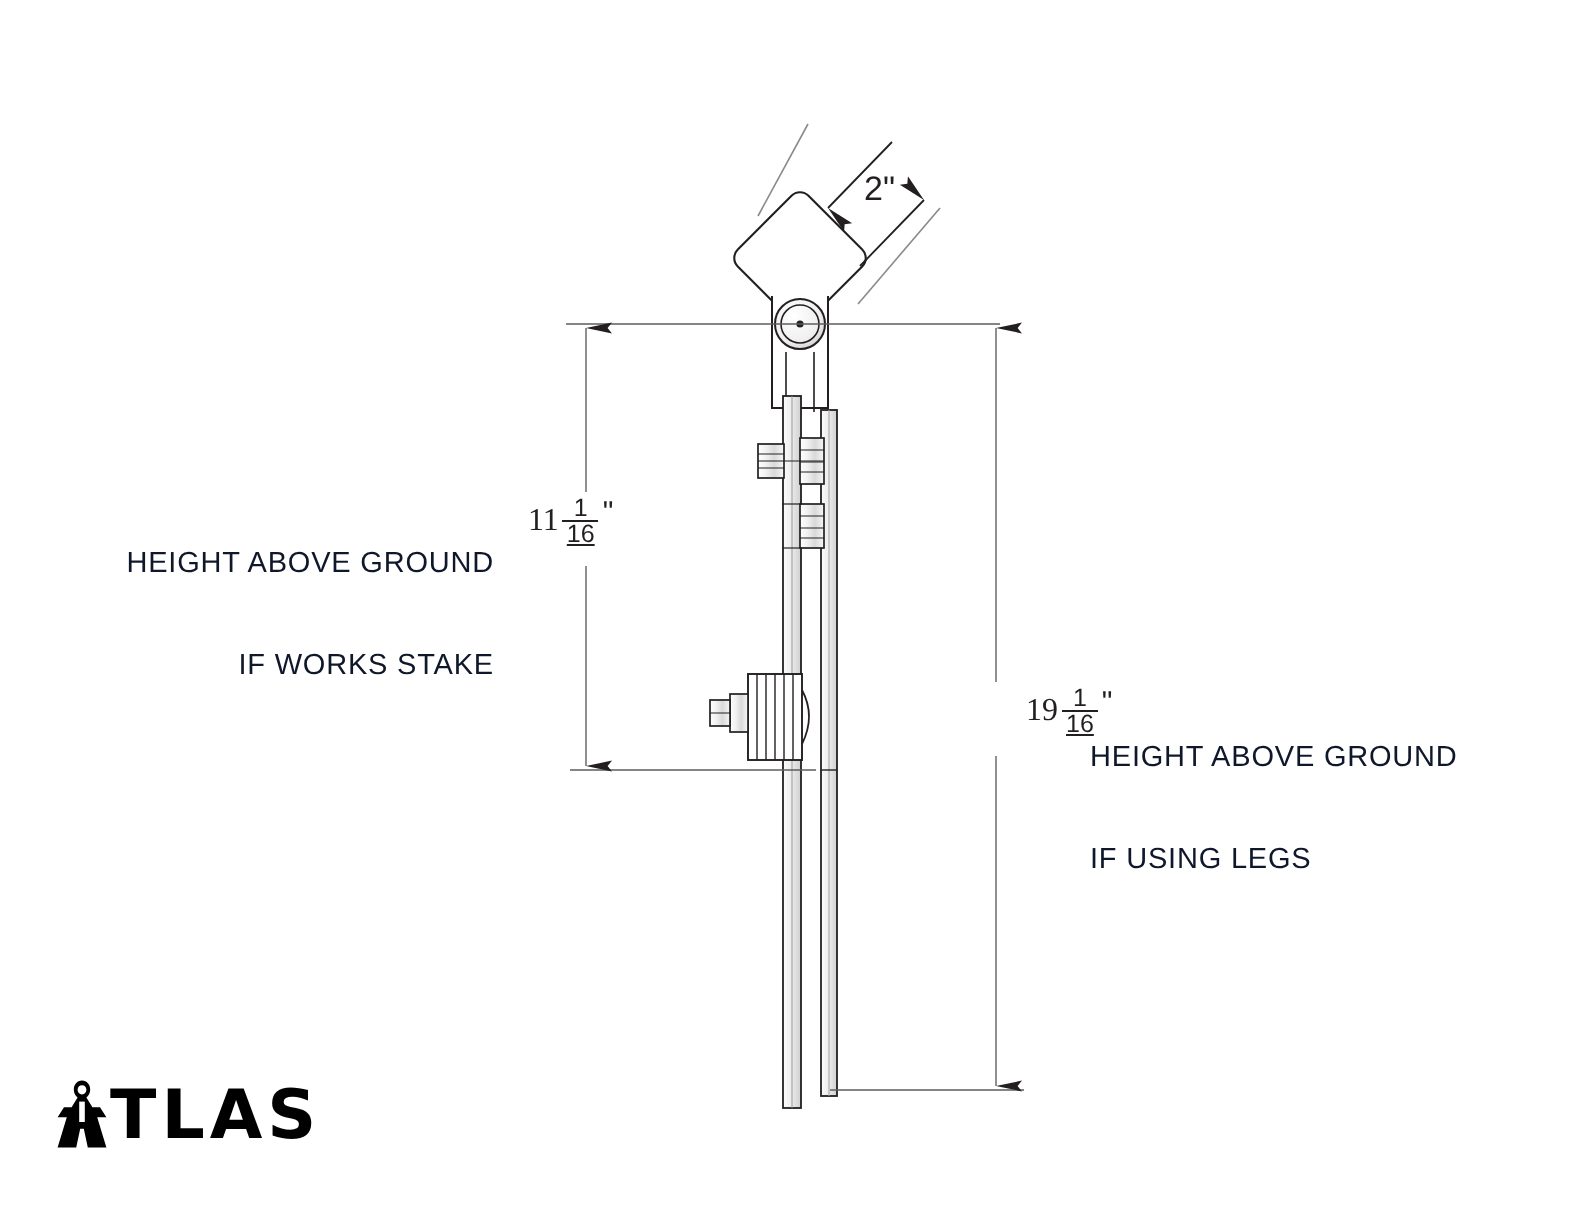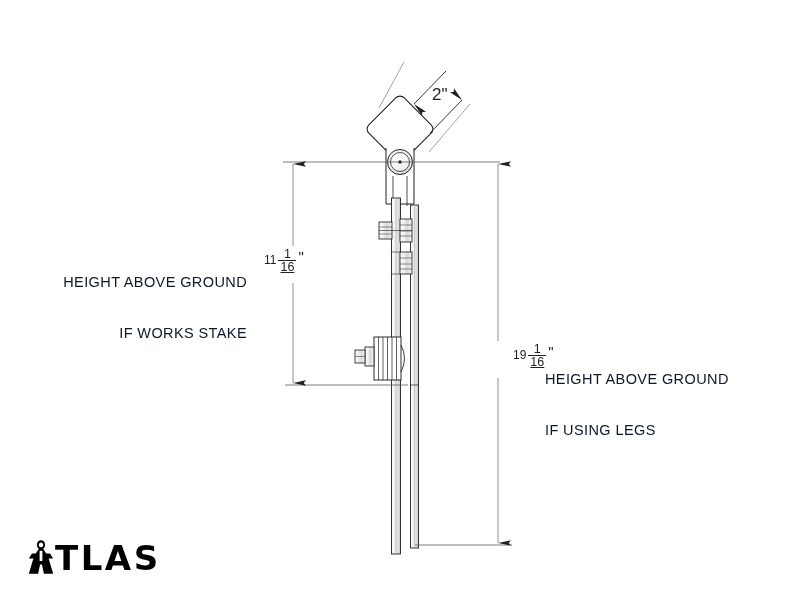--- a/index.html
+++ b/index.html
@@ -49,22 +49,23 @@
   }
   .dim-text {
     position: absolute;
     font-family: "Liberation Sans", sans-serif;
     color: #231f20;
     display: flex;
     align-items: center;
     white-space: nowrap;
   }
   .dim-whole {
-    font-size: 12px;
+    font-size: 16px;
     line-height: 17px;
+    font-family: Liberation Serif, serif;
   }
   .dim-frac {
     display: inline-flex;
     flex-direction: column;
     align-items: center;
     font-size: 12.5px;
     line-height: 12px;
     margin: 0 1px 0 2px;
     position: relative;
     top: -0.5px;

